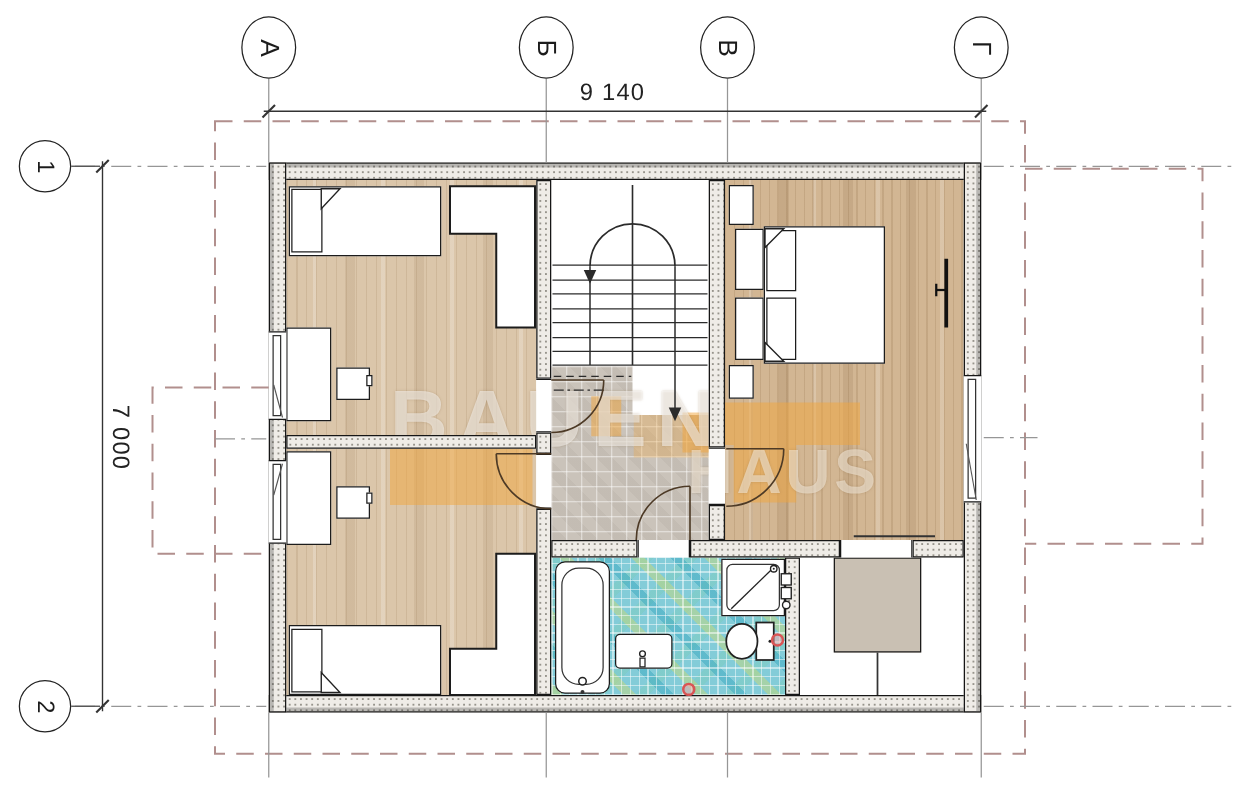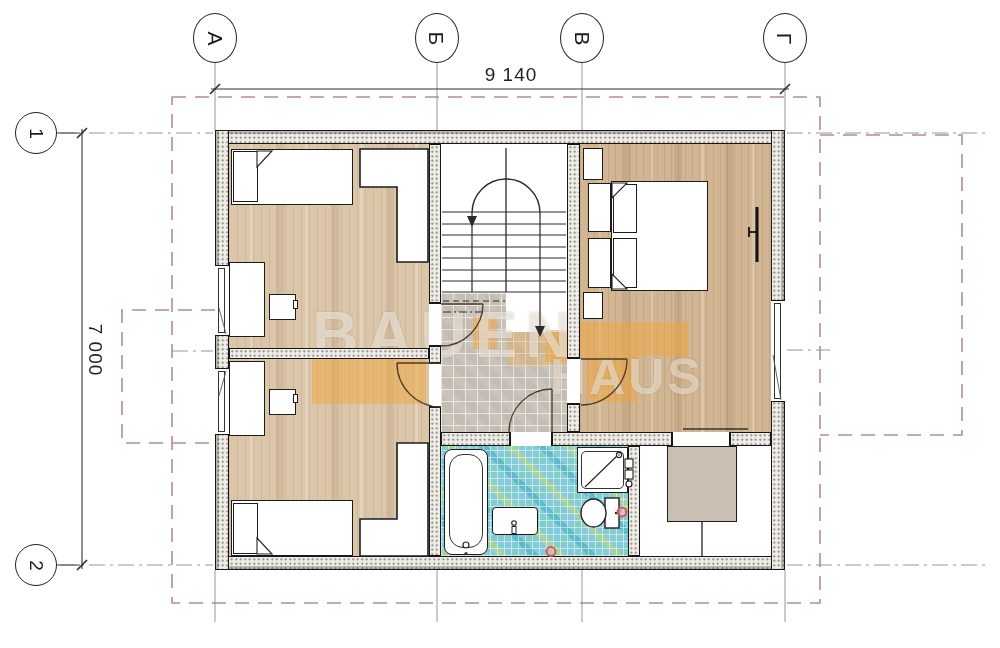--- a/index.html
+++ b/index.html
@@ -285,16 +285,16 @@
   <div class="bubble z7" style="left:763px;top:13px;width:44px;height:50px">
       <span>Г</span>
     </div>
   <div class="bubble small z7" style="left:15px;top:112px;width:42px;height:42px">
       <span>1</span>
     </div>
   <div class="bubble small z7" style="left:15px;top:544px;width:42px;height:42px">
       <span>2</span>
     </div>
 
-  <div class="dimtext z7" style="left:451px;top:64px;width:120px">9 140</div>
+  <div class="dimtext z7" style="left:430px;top:64px;width:120px">9 140</div>
   <div class="dimtext z7" style="left:50px;top:339px;width:90px;height:22px;transform:rotate(90deg)">7 000</div>
 
 </div>
 
 </body></html>

